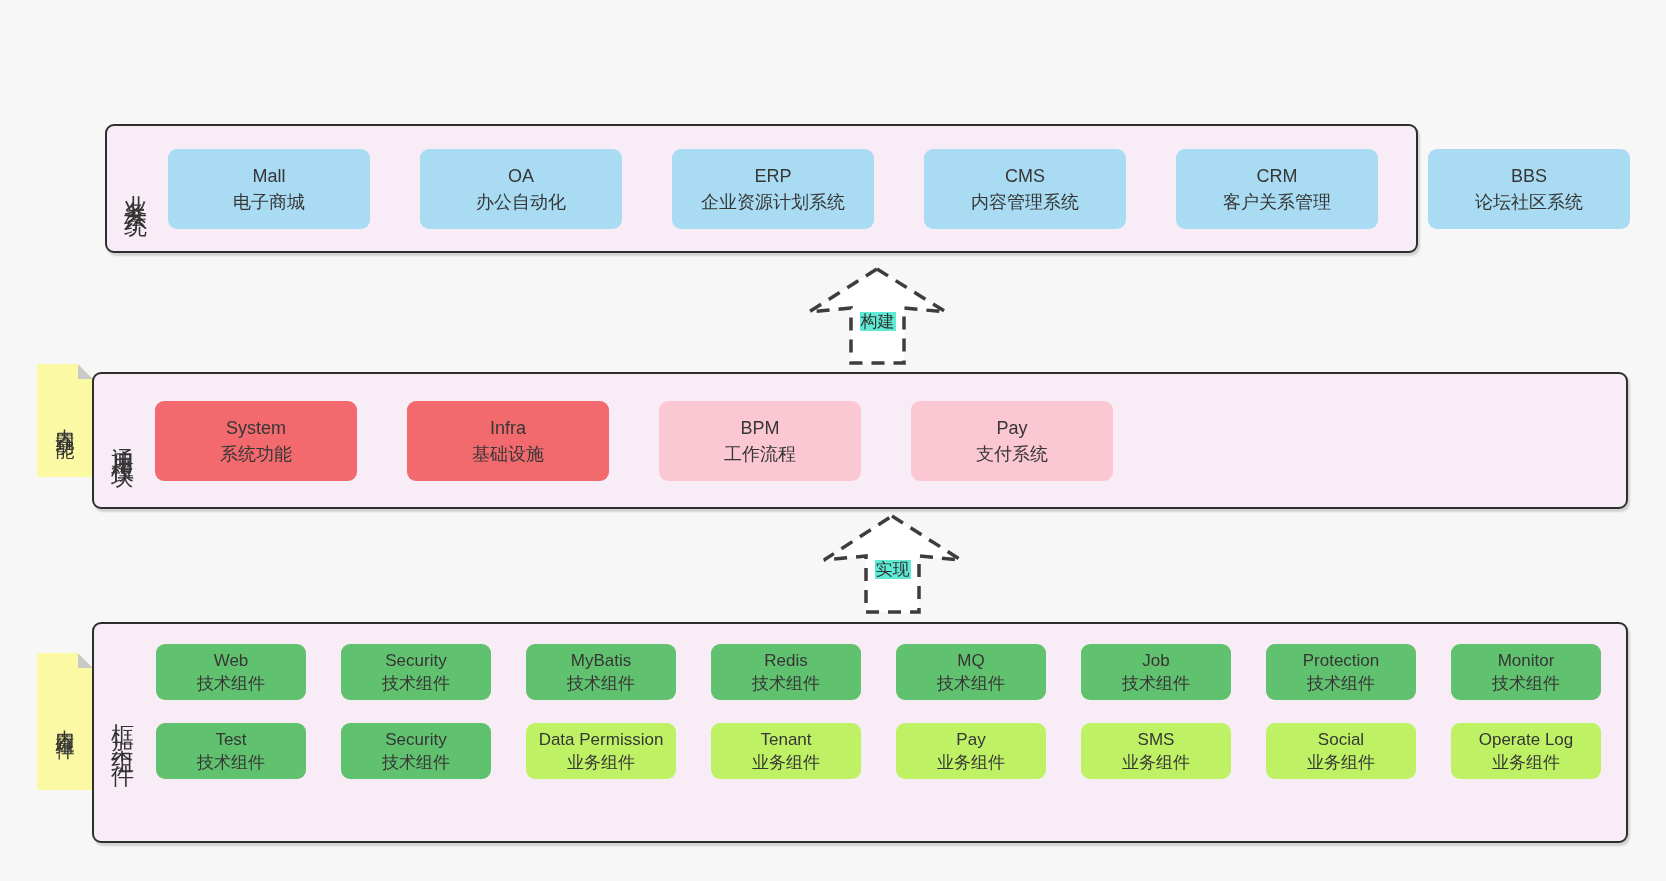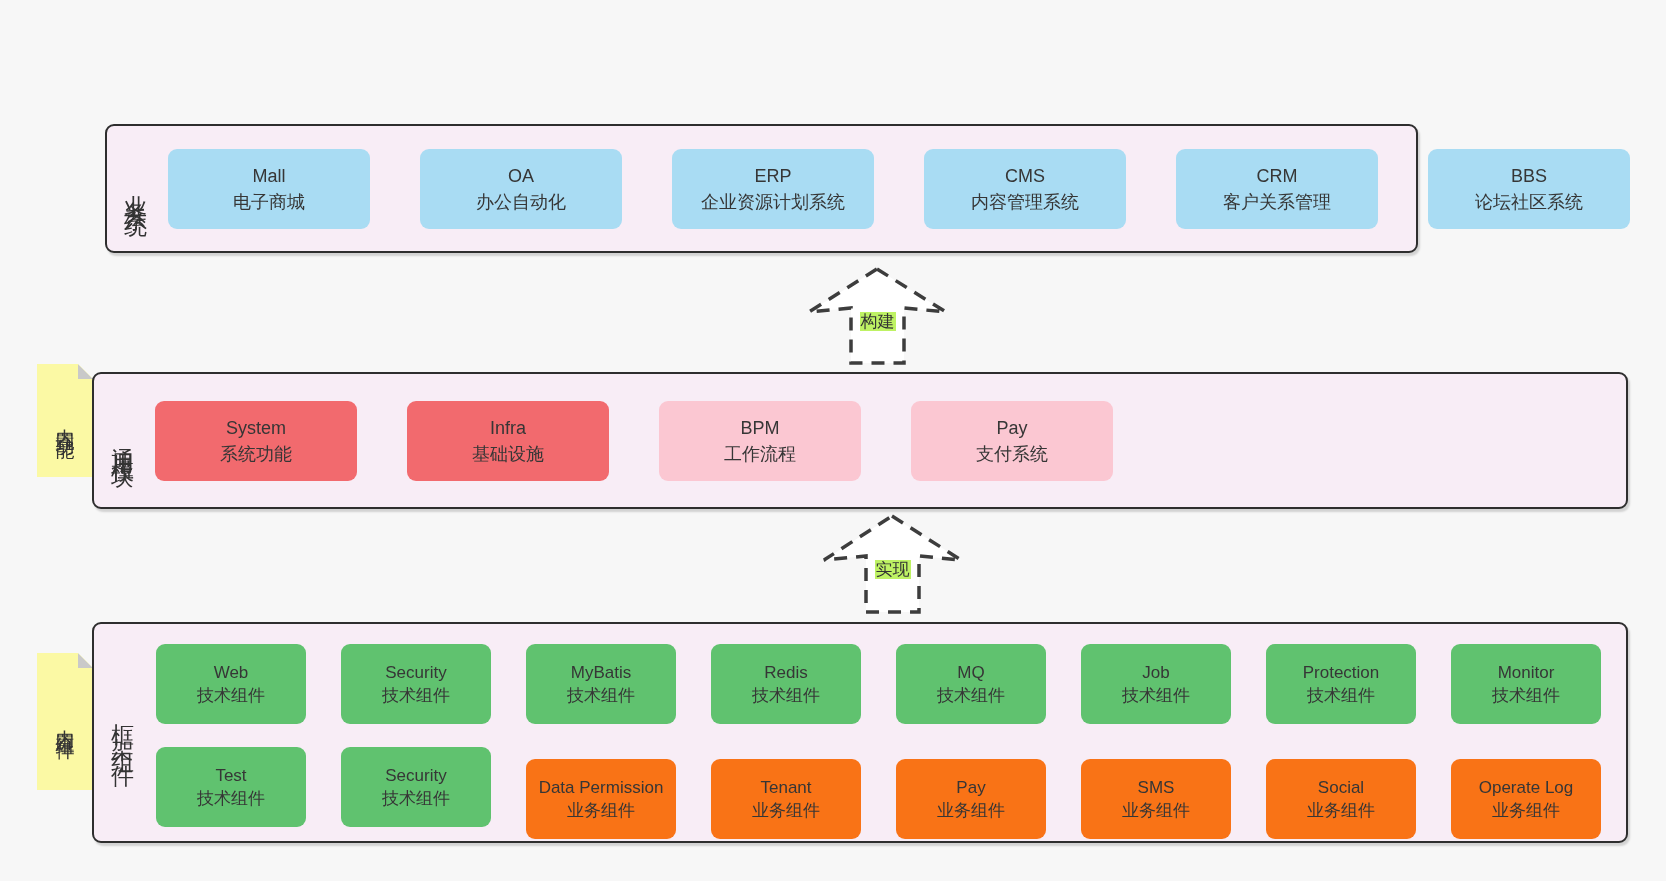--- a/index.html
+++ b/index.html
@@ -53,30 +53,30 @@
     justify-content:center;align-items:center;
     text-align:center;
     font-size:18px;
     line-height:26px;
     color:#363636;
   }
   .node.blue{background:#a9dcf3;}
   .node.red{background:#f26a6e;}
   .node.pink{background:#fbc7d2;}
   .node.green{background:#60c26f;}
-  .node.lightgreen{background:#f97316;margin-top:12px;}
+  .node.lightgreen{background:#bef264;}
   .grid{
     display:grid;
     grid-template-columns:repeat(8,150px);
     column-gap:35px;
     row-gap:23px;
     padding:20px 0 0 62px;
   }
   .grid .node{
-    width:150px;height:80px;
+    width:150px;height:56px;
     font-size:17px;
     line-height:23px;
     padding:0 11px;
     box-sizing:border-box;
   }
   
   .sticky{
     position:absolute;
     width:56px;
     background:#fbf9a4;
@@ -106,21 +106,21 @@
   }
   .arrow svg{display:block;}
   .arrow-label{
     position:absolute;
     left:0;right:0;
     text-align:center;
     font-size:17px;
     color:#333;
     background:transparent;
   }
-  .arrow-label span{background:#bef264;padding:0 1px;}
+  .arrow-label span{background:#5eead4;padding:0 1px;}
 </style>
 </head>
 <body>
 
 <div class="canvas">
 
   <div class="band band1" style="left:105px;top:124px;width:1313px;height:129px;">
     <div class="band-label">业务系统</div>
     <div class="boxes-row">
       <div class="node blue">

